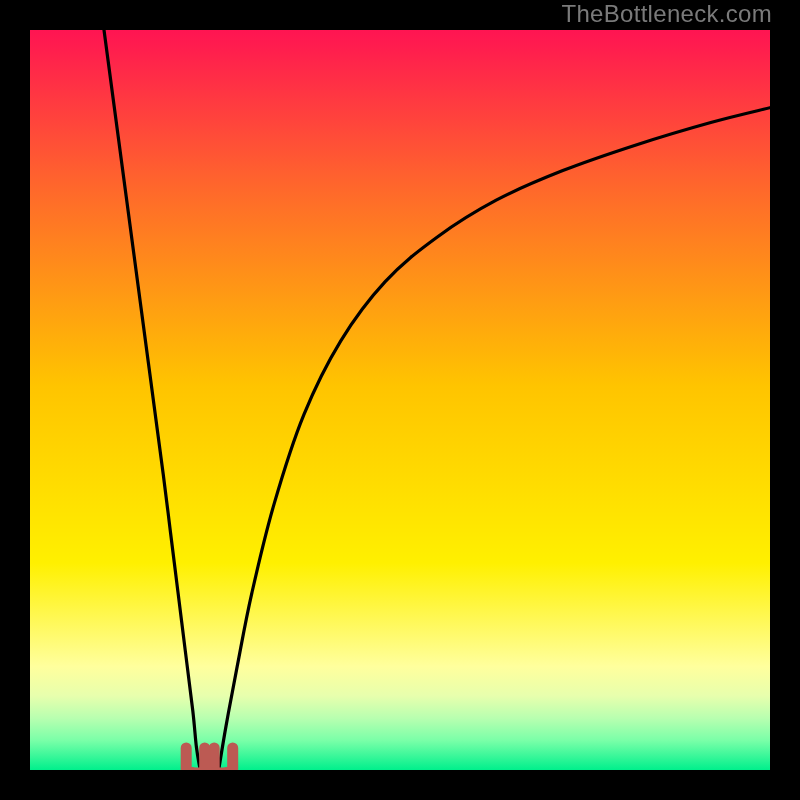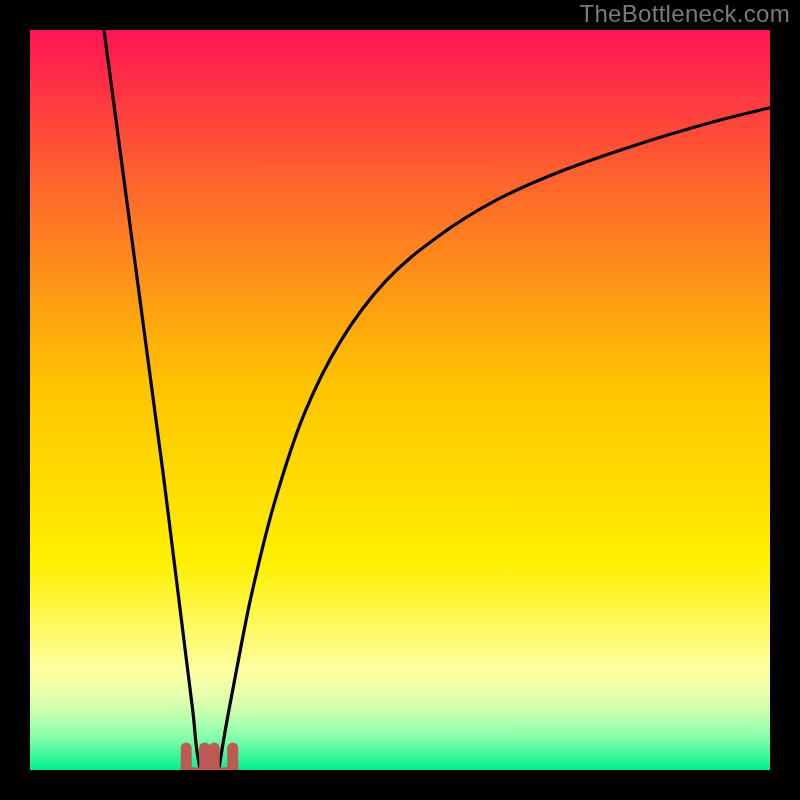--- a/index.html
+++ b/index.html
@@ -21,21 +21,21 @@
     width: 800px;
     height: 800px;
   }
   .plot-area {
     position: absolute;
     overflow: hidden;
   }
   .attribution {
     position: absolute;
     top: 0;
-    right: 10px;
+    right: 28px;
     font-family: Arial, Helvetica, sans-serif;
     font-size: 24px;
     font-weight: 500;
     color: #7a7a7a;
     letter-spacing: 0.3px;
     user-select: none;
   }
   svg { display: block; }
 </style>
 </head>

